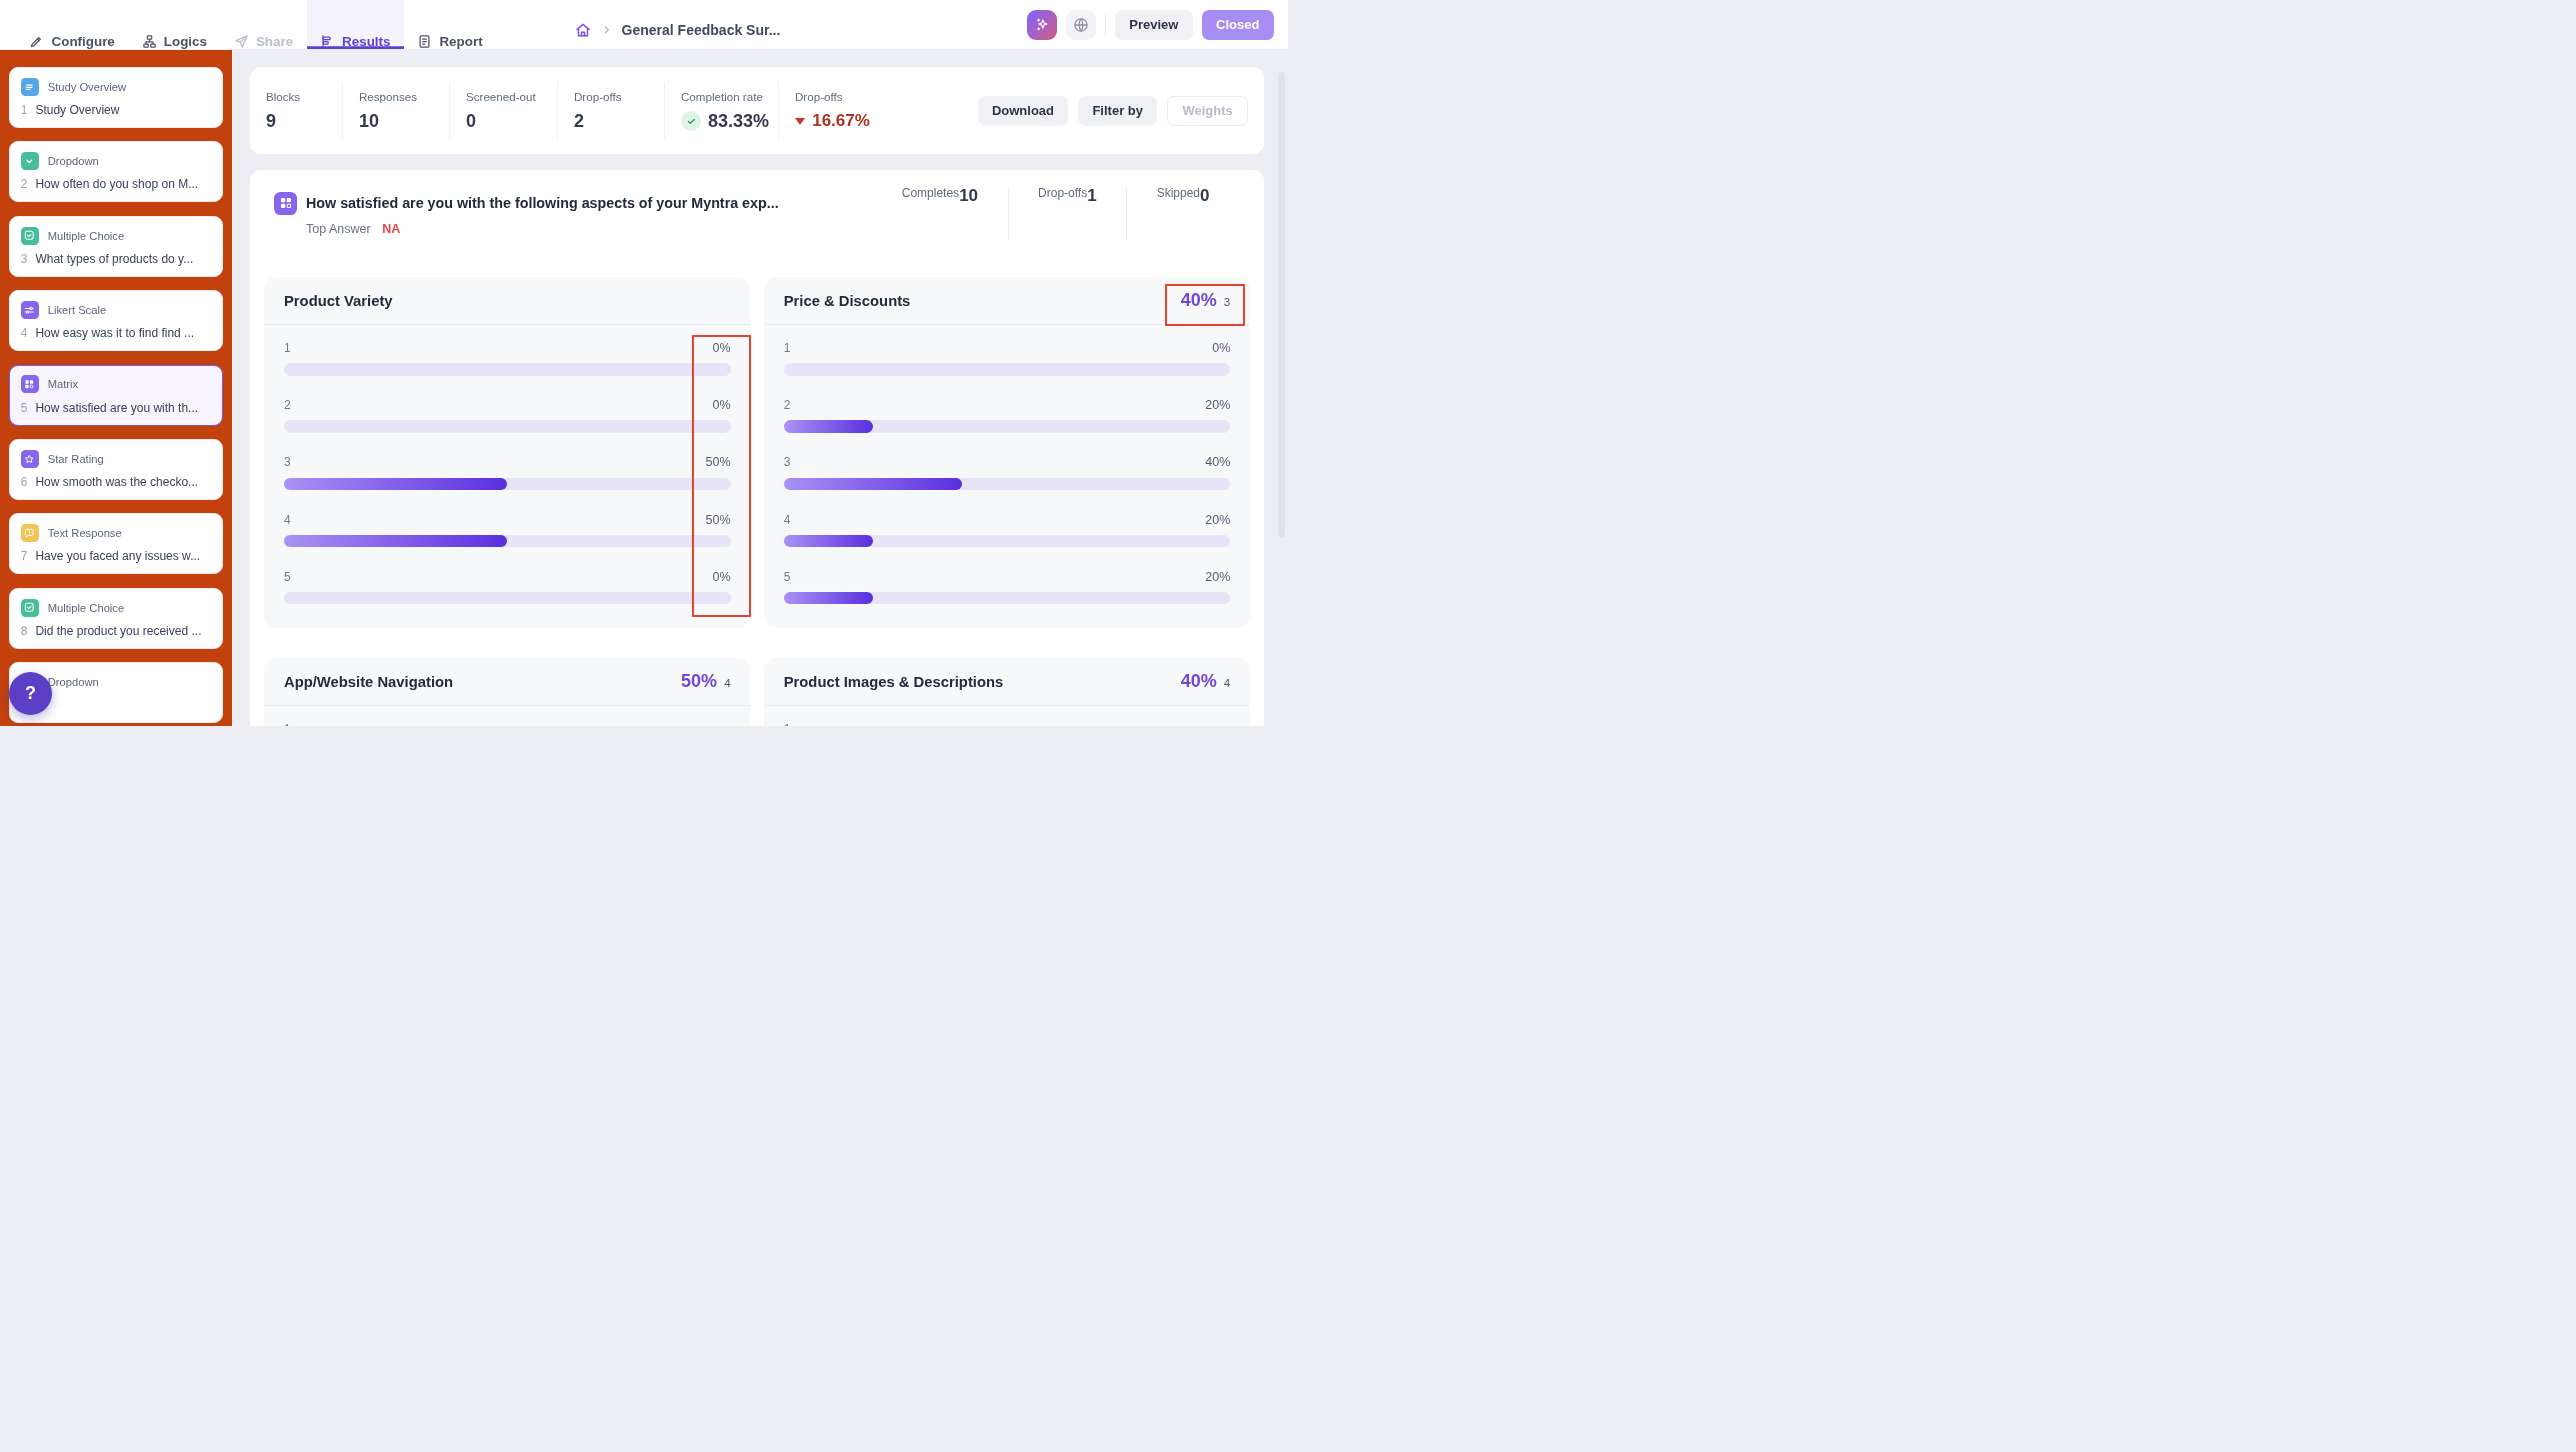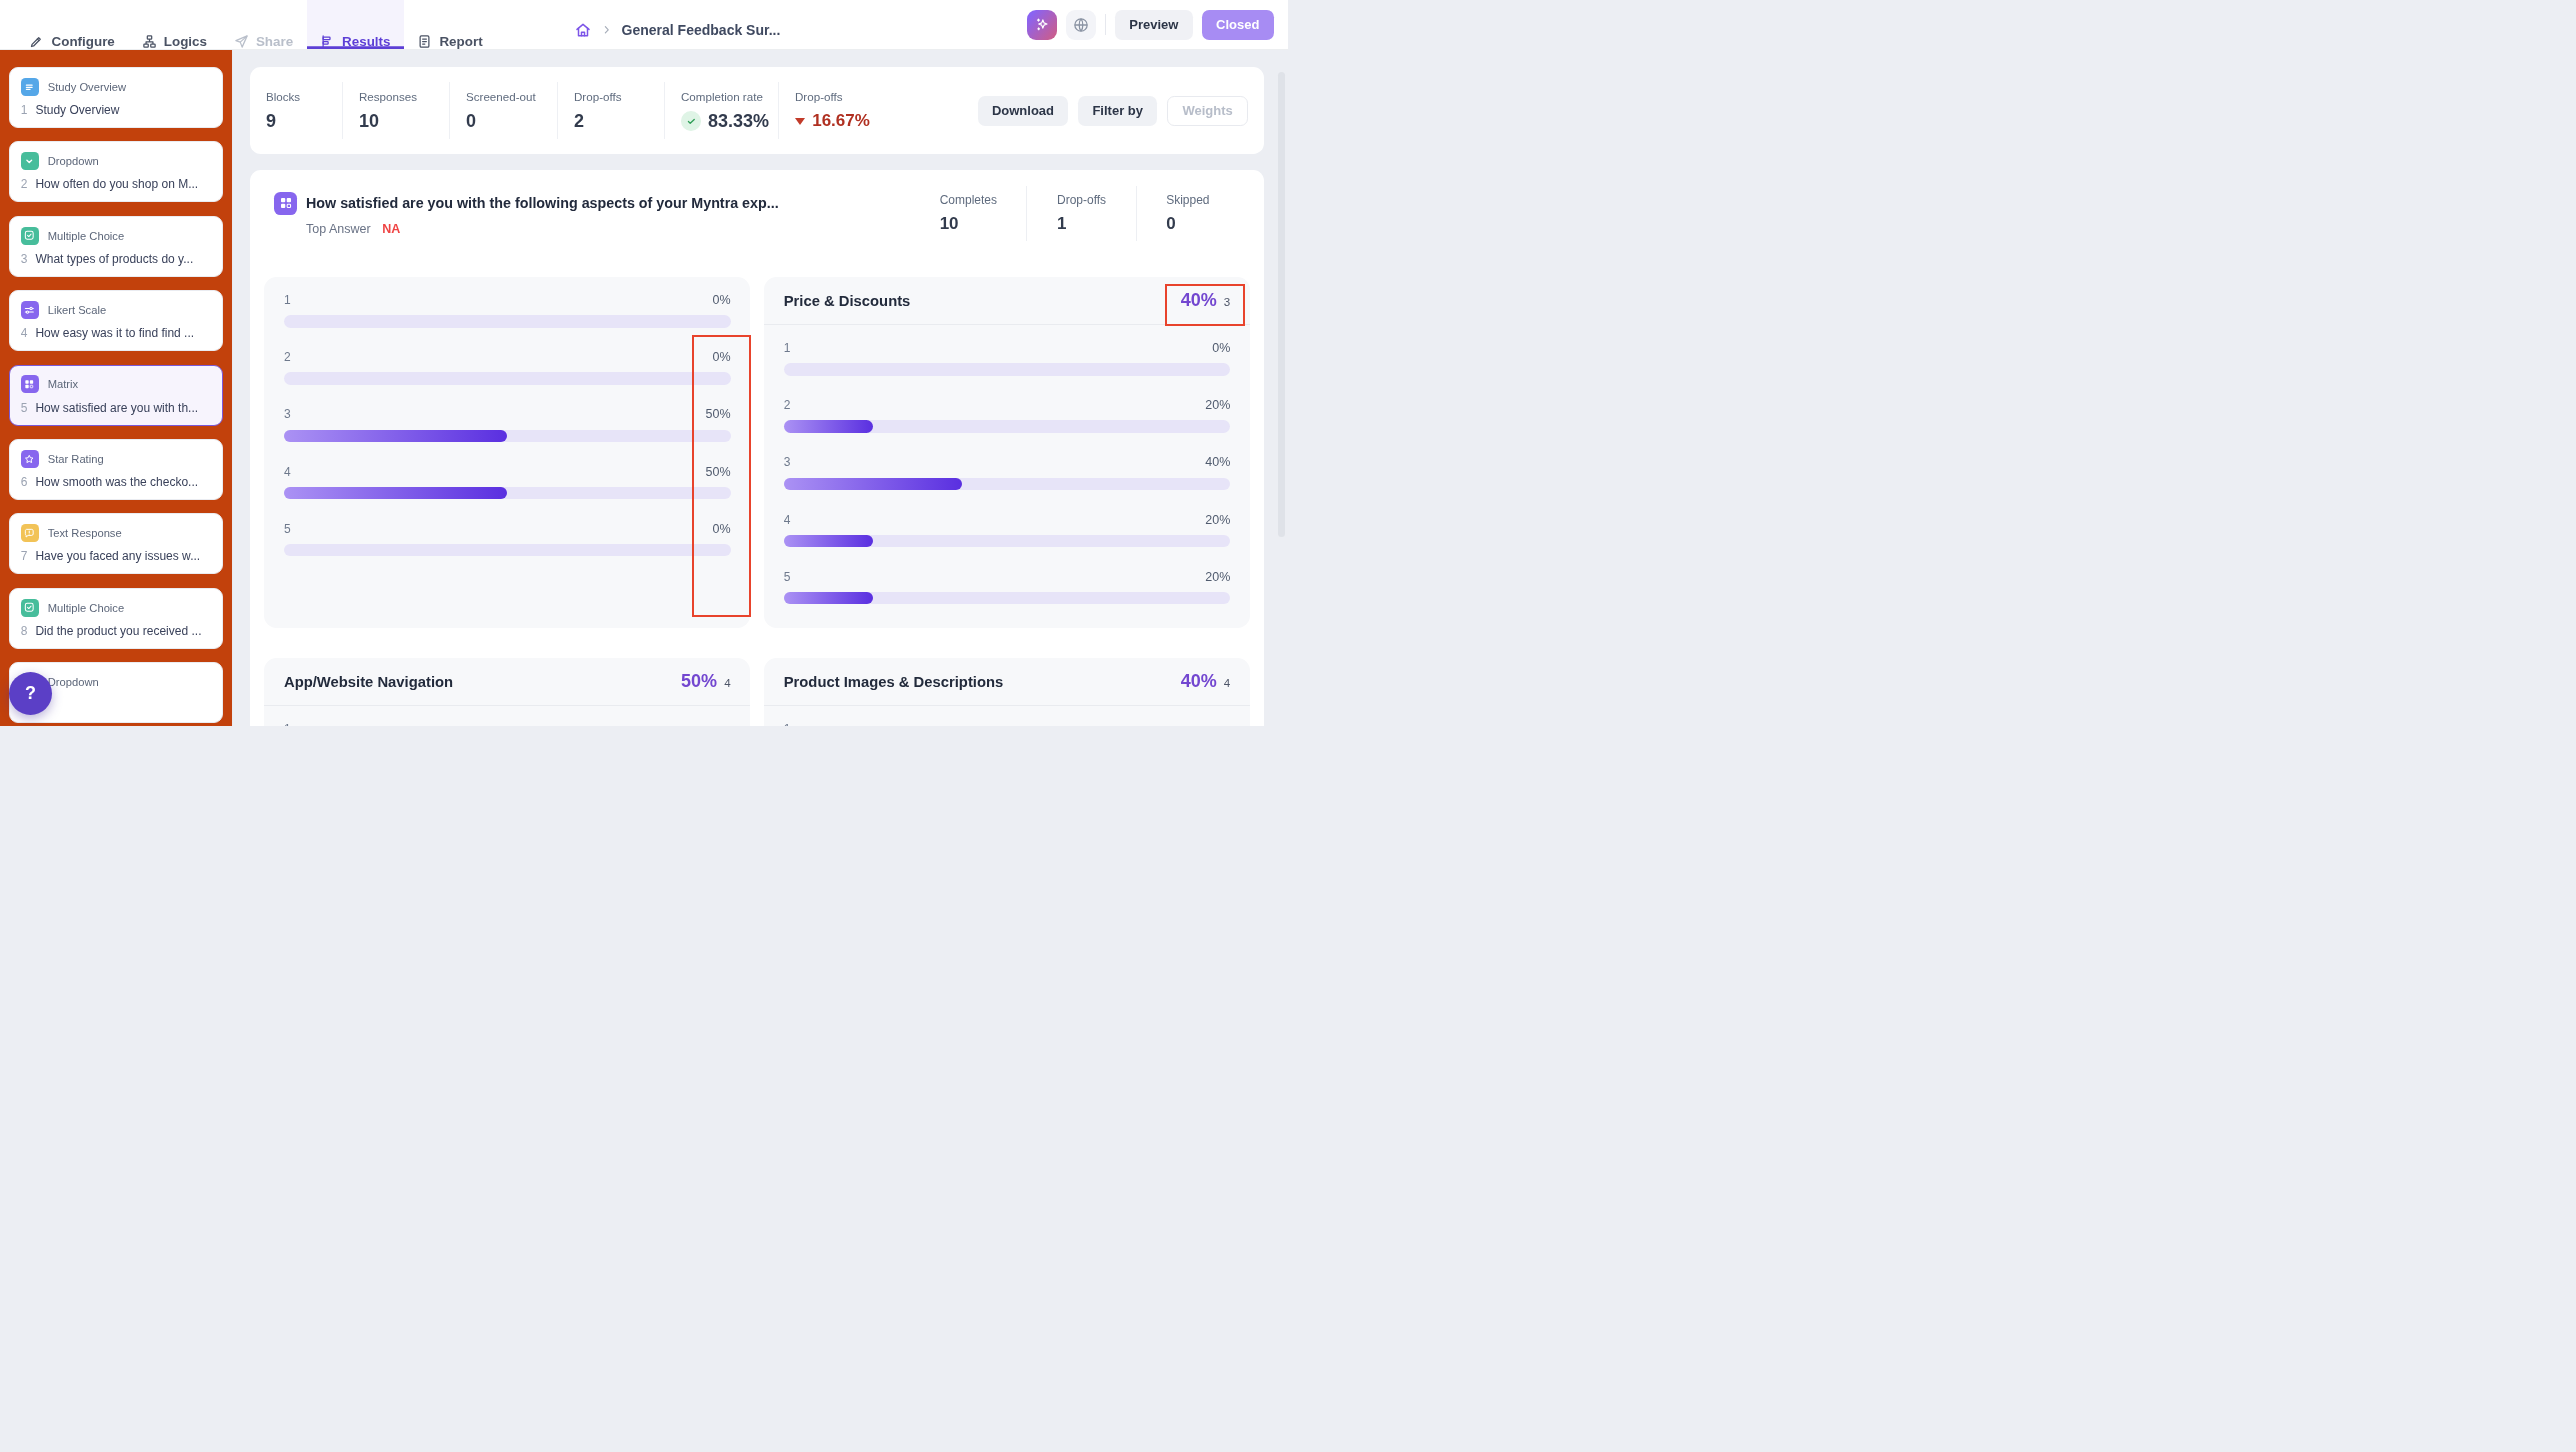--- a/index.html
+++ b/index.html
@@ -65,21 +65,21 @@
   .main-card{position:absolute;left:250px;top:170px;width:1014px;height:608px;background:#fff;
              border-radius:10.7px;overflow:hidden}
   .mq-icon{position:absolute;left:24px;top:21.5px;width:23px;height:23px;border-radius:6.3px;
            background:#8766ee;display:flex;align-items:center;justify-content:center}
   .mq-icon svg{width:16px;height:16px}
   .mq-title{position:absolute;left:56px;top:25px;font-size:14.3px;font-weight:700;color:#222a3c}
   .mq-sub{position:absolute;left:56px;top:52px;display:flex;gap:11.6px;font-size:12.5px;align-items:baseline}
   .mq-sub .lab{color:#6a7386}
   .mq-sub .na{color:#ef4444;font-weight:700}
   .mq-metrics{position:absolute;right:25px;top:16px;display:flex}
-  .metric{padding:0 29.5px;height:55px;display:flex;flex-direction:column;justify-content:center}
+  .metric{padding:0 29.5px;height:55px;display:flex;justify-content:center}
   .metric+.metric{border-left:0.9px solid #edeff3}
   .metric .lab{font-size:12px;color:#5f6b7e;margin-bottom:7.2px}
   .metric .val{font-size:17px;font-weight:700;color:#323b4d}
   
   .panel{position:absolute;width:486px;height:351px;background:#f7f8fa;border-radius:12.5px;box-sizing:border-box}
   #panel-pv{left:14.3px;top:107px}
   #panel-pd{left:514px;top:107px}
   #panel-nav{left:14.3px;top:488px}
   #panel-img{left:514px;top:488px}
   .panel-head{height:47px;display:flex;align-items:center;justify-content:space-between;
@@ -410,20 +410,23 @@
       <div class="lab">Drop-offs</div>
       <div class="val">1</div>
     </div>
     <div class="metric">
       <div class="lab">Skipped</div>
       <div class="val">0</div>
     </div>
   </div>
 
   <div class="panel" id="panel-pv">
+    <div class="panel-head">
+      <span class="panel-title">Product Variety</span>
+    </div>
     <div class="rows">
       <div class="row">
         <div class="row-top">
             <span class="cat">1</span>
             <span class="pct">0%</span>
           </div>
         <div class="track">
             <div class="fill" style="width: 0%;"></div>
           </div>
       </div>

